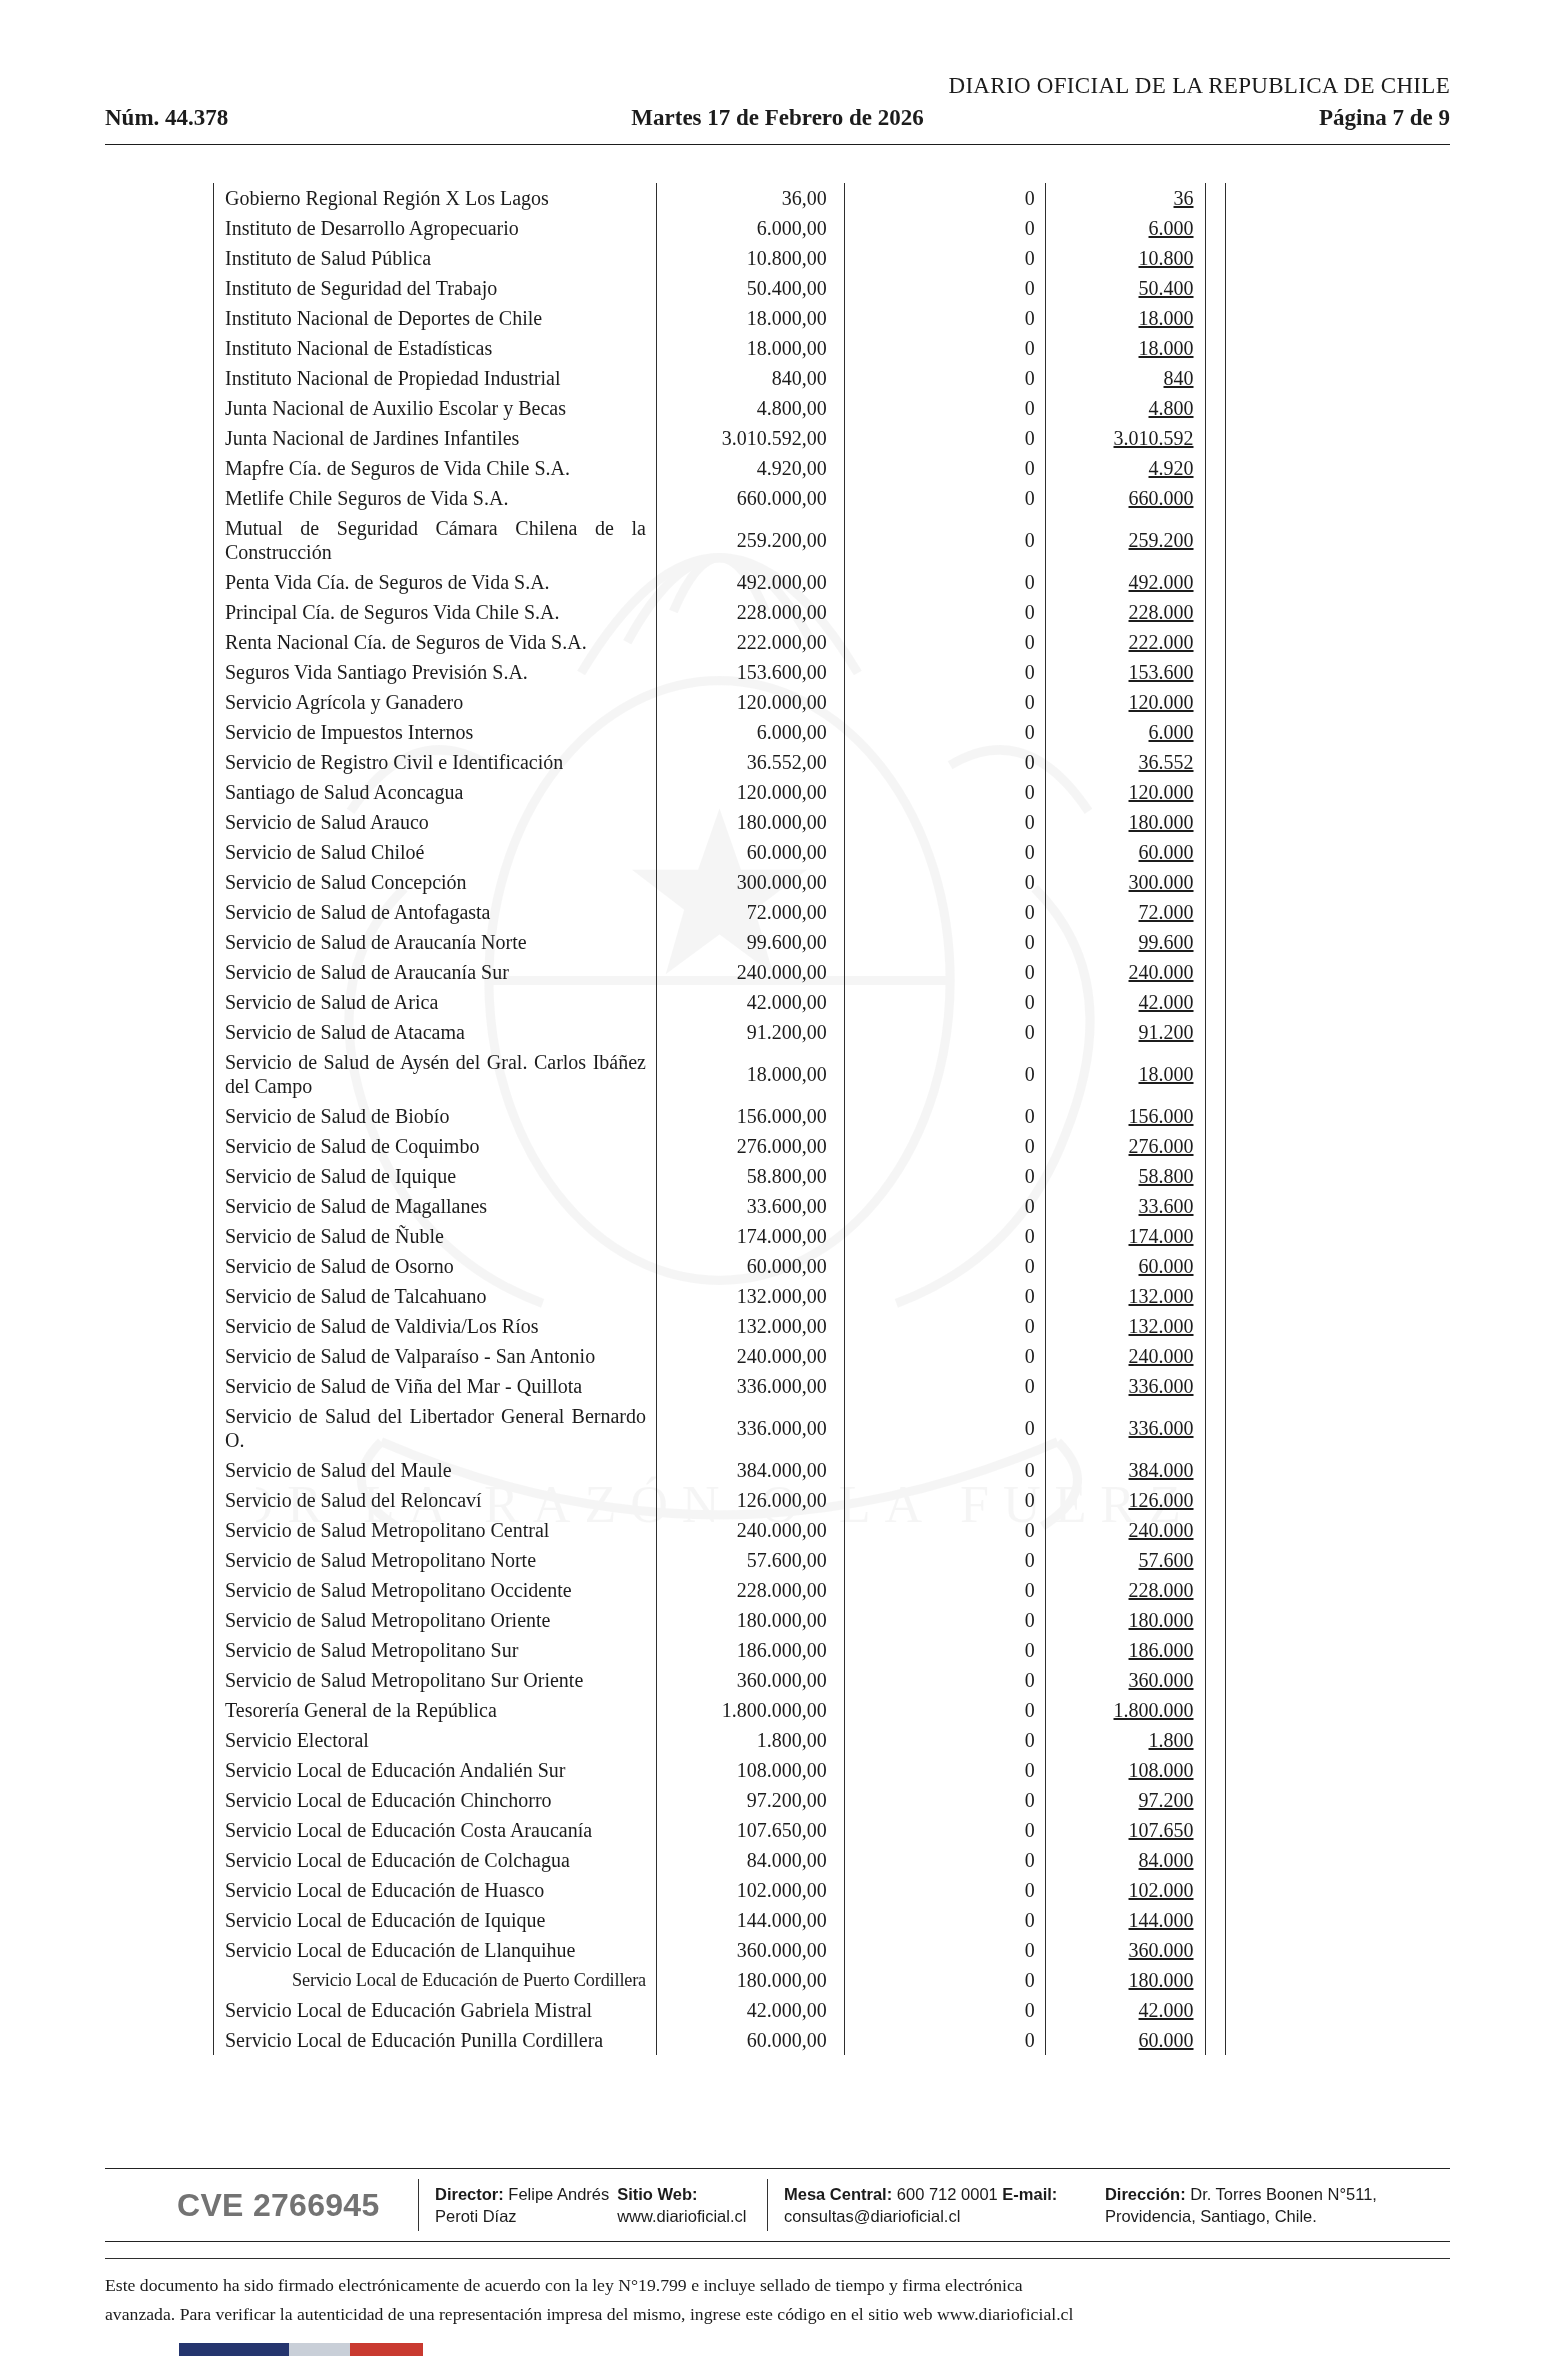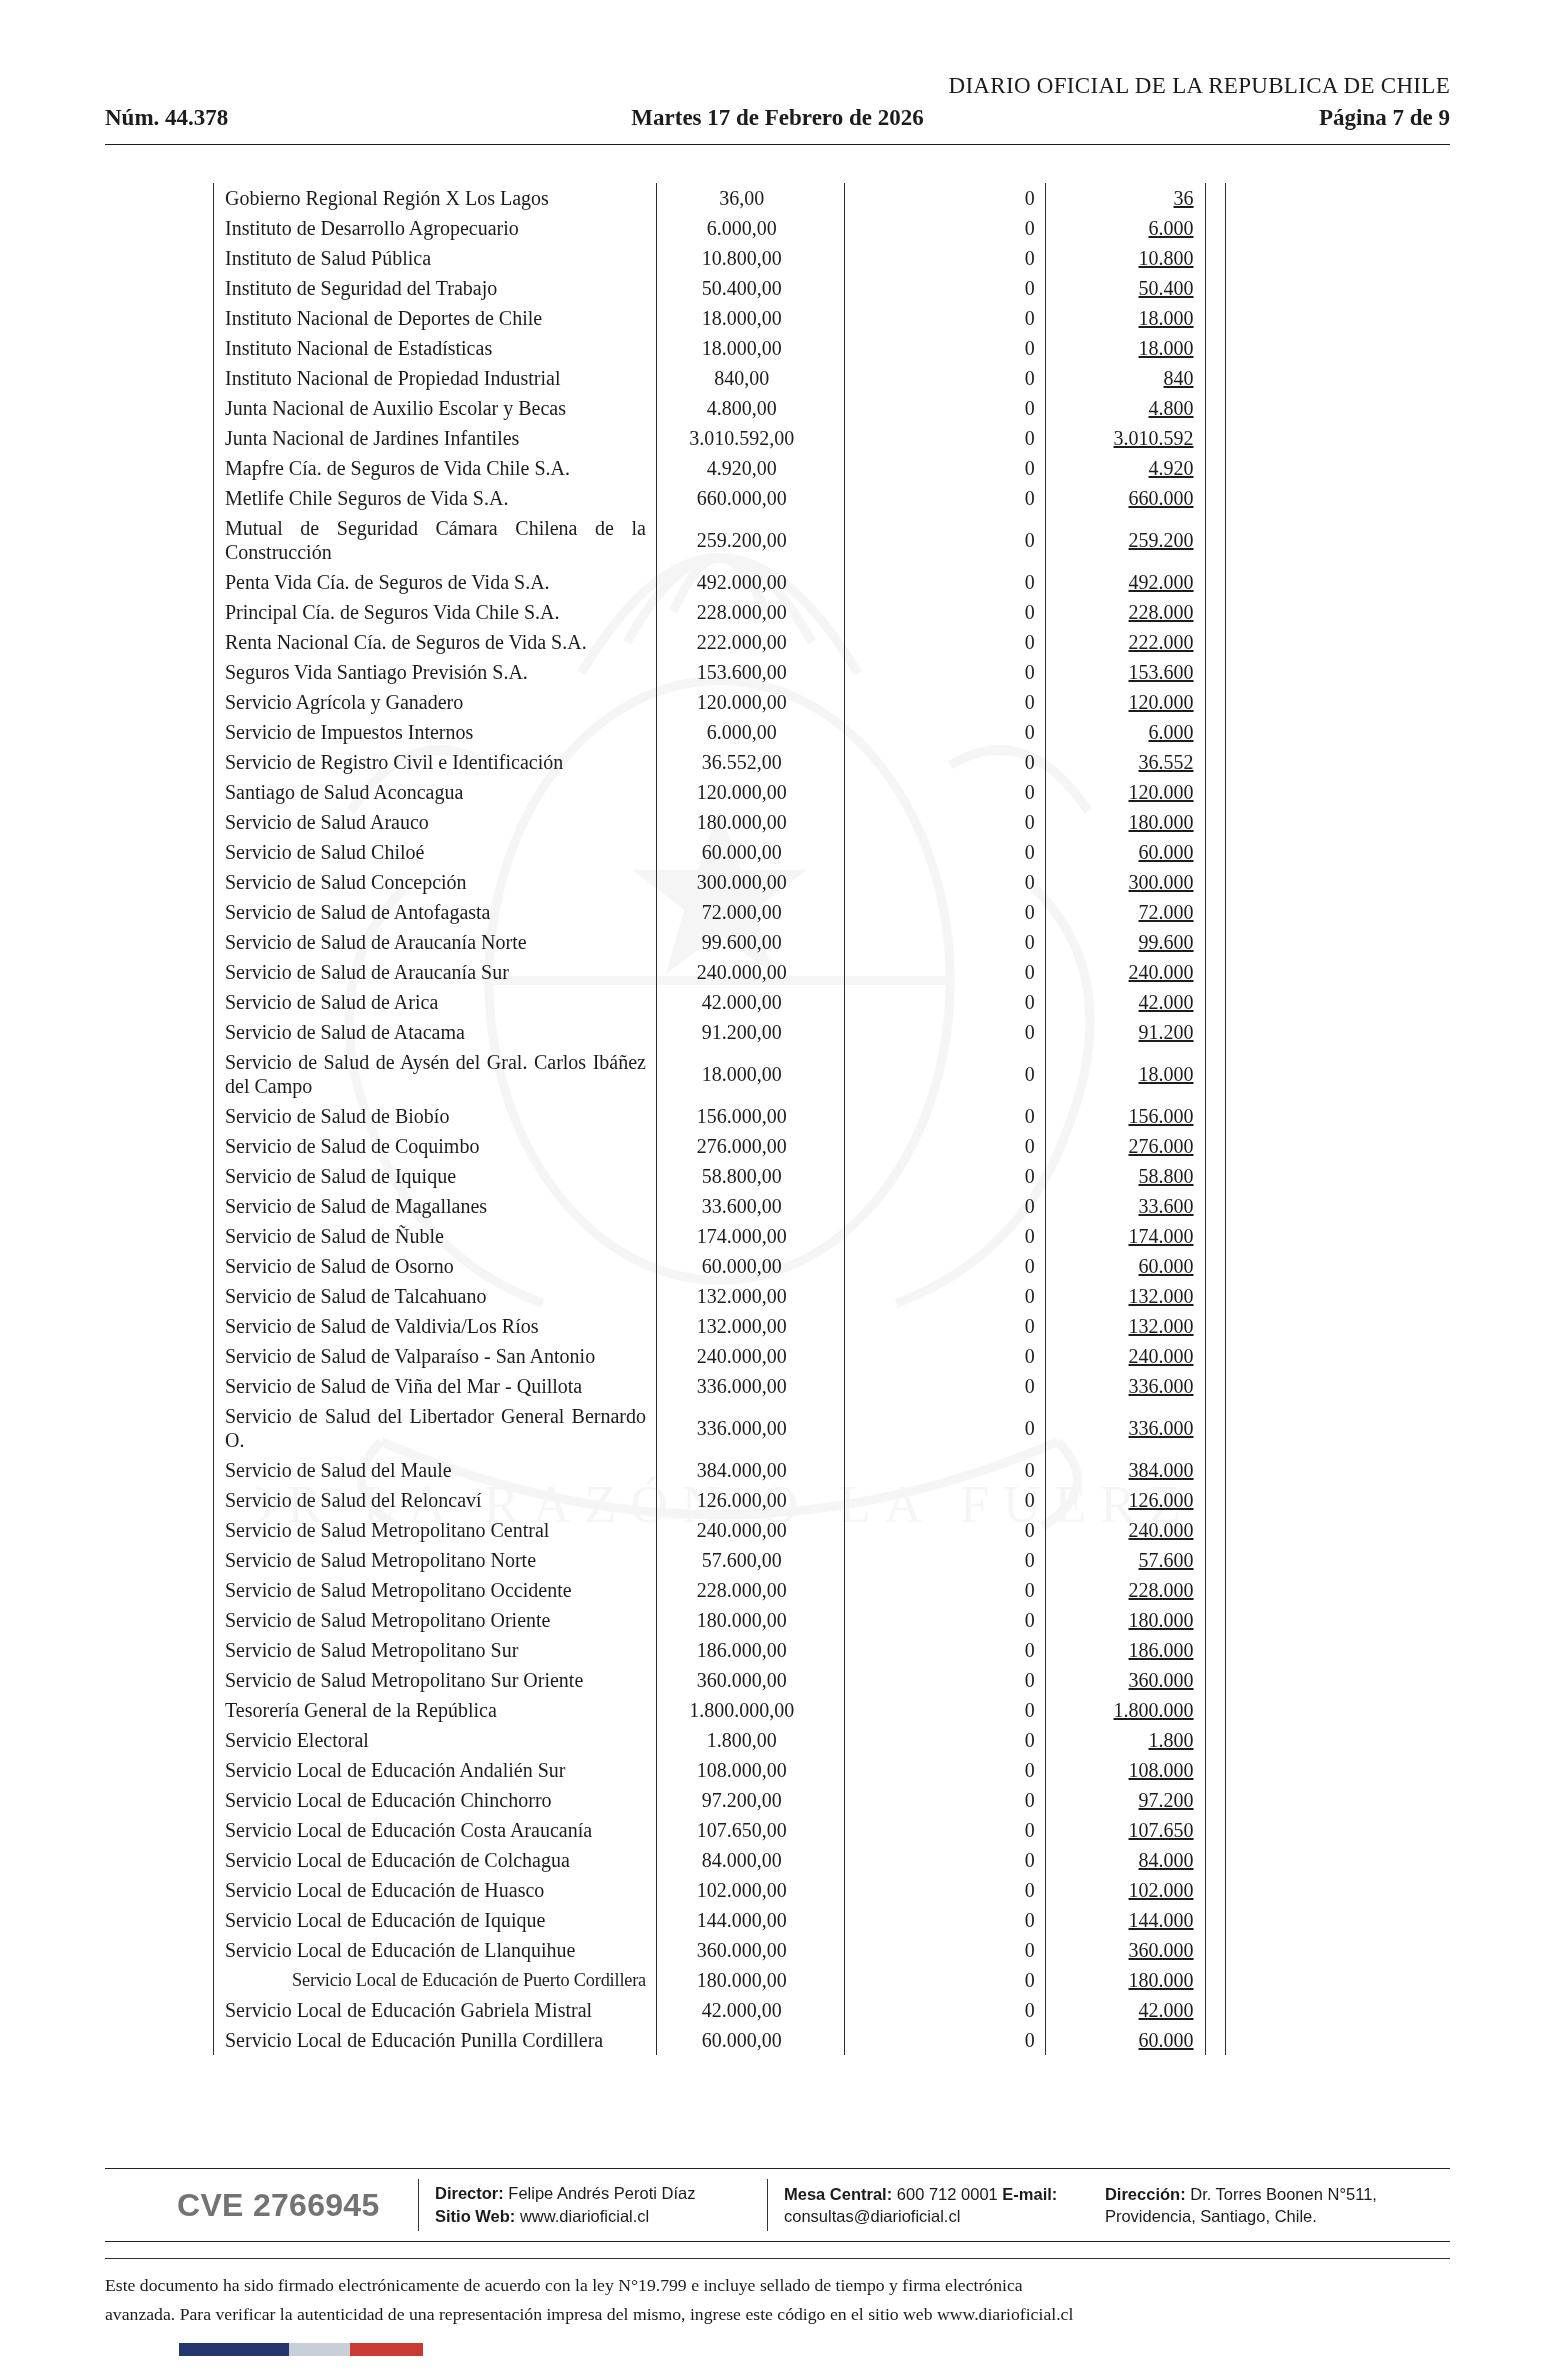--- a/index.html
+++ b/index.html
@@ -19,30 +19,30 @@
   .watermark{position:absolute;top:427px;left:256px;width:927px;height:1353px;opacity:0.075;pointer-events:none;}
   .watermark svg{width:100%;height:100%;}
 
   
   .doc-table{position:absolute;top:183px;left:213px;width:1011px;border-left:1.2px solid #2e2e2e;border-right:1.2px solid #2e2e2e;}
   .t-row{display:flex;align-items:stretch;}
   .t-cell{box-sizing:border-box;font-size:20px;line-height:24px;padding-top:3px;padding-bottom:3px;display:flex;align-items:center;border-right:1.2px solid #2e2e2e;}
   .col-name{width:443px;padding-left:11px;padding-right:9.8px;}
   .nm{display:block;width:100%;text-align:justify;}
   .t-row.fit .nm{font-size:18.3px;letter-spacing:-0.2px;white-space:nowrap;text-align:right;}
-  .col-a1{width:188px;justify-content:center;padding-right:17px;}
+  .col-a1{width:188px;justify-content:flex-end;padding-right:17px;}
   .col-a2{width:201px;justify-content:flex-end;padding-right:9.8px;}
   .col-a3{width:160px;justify-content:flex-end;padding-right:11px;text-decoration:underline;}
   .col-sp{width:19.5px;border-right:none;}
 
   
   .cve-box{position:absolute;top:2168px;left:105px;width:1345px;height:74px;box-sizing:border-box;border-top:1.8px solid #222;border-bottom:1.8px solid #222;display:flex;align-items:center;font-family:"Liberation Sans",sans-serif;}
   .cve-sec1{width:313px;box-sizing:border-box;padding-left:72px;display:flex;align-items:center;}
   .cve-code{font-size:32px;font-weight:bold;letter-spacing:0.3px;color:#737373;}
-  .cve-sec2{width:349px;box-sizing:border-box;border-left:1.8px solid #333;padding:3.7px 0 3.7px 16px;align-self:center;height:52px;display:flex;flex-direction:column;justify-content:center;}
+  .cve-sec2{width:349px;box-sizing:border-box;border-left:1.8px solid #333;padding:3.7px 0 3.7px 16px;align-self:center;height:52px;display:flex;flex-direction:row;justify-content:center;}
   .cve-sec3{flex:1;box-sizing:border-box;border-left:1.8px solid #333;padding:3.7px 0 3.7px 16px;align-self:center;height:52px;display:flex;flex-direction:row;justify-content:center;}
   .f-line{font-size:16.5px;line-height:22.6px;color:#1b1b1b;}
   .f-label{font-weight:bold;}
 
   
   .legal{position:absolute;top:2258px;left:105px;width:1345px;border-top:1.2px solid #2e2e2e;padding-top:12px;font-size:17.7px;line-height:29px;color:#1b1b1b;}
 
   
   .flag-bar{position:absolute;top:2343px;left:179px;width:244px;height:12.8px;display:flex;}
   .flag-blue{width:45%;background:#25356e;}

